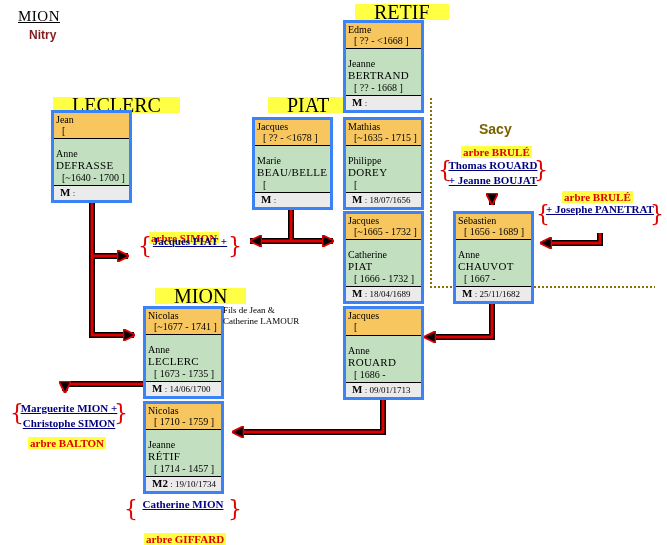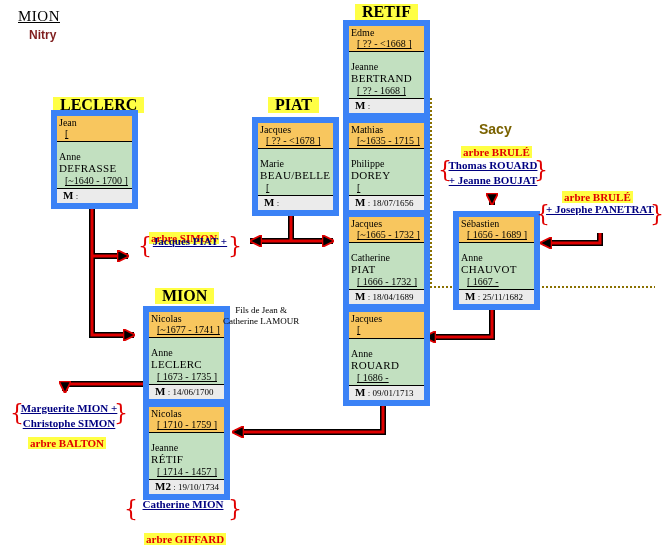--- a/index.html
+++ b/index.html
@@ -1,29 +1,29 @@
 <!DOCTYPE html>
 <html><head>
 <meta charset="utf-8">
 <style>
   html, body { margin:0; padding:0; background:#ffffff; }
   body { width:667px; height:545px; position:relative; overflow:hidden; font-family:"Liberation Serif","DejaVu Serif",serif; color:#000; }
-  .abs { position:absolute;text-align:center; }
+  .abs { position:absolute; }
   #wires { position:absolute; left:0; top:0; width:667px; height:545px; }
 
   .title-main { left:18px; top:8px; font-size:15px; text-decoration:underline; letter-spacing:0.5px; }
   .title-sub { left:29px; top:28px; font-size:12px; font-weight:bold; color:#7f1d1d; font-family:"Liberation Sans","DejaVu Sans",sans-serif; }
 
-  .fam-label { font-weight:bold; font-size:16px; background:#ffff44; padding:0 7px; line-height:16px; }
-
-  .card { position:absolute; width:75px; border:6px solid #3b82f6; background:#a16207; font-size:10px; line-height:11px; }
+  .fam-label { font-weight:normal; font-size:20px; background:#ffff44; padding:0 19px; line-height:16px; }
+
+  .card { position:absolute; width:75px; border:3px solid #3b82f6; background:#a16207; font-size:10px; line-height:11px; }
   .card .husband { background:#f8c65e; border-bottom:1px solid #000; padding:1px 1px 2px 2px; }
   .card .wife { background:#c2e0c0; border-bottom:1px solid #000; padding:9px 1px 2px 2px; }
   .card .wife .surname { font-size:11px; line-height:13px; letter-spacing:0.3px; }
-  .card .dates { padding-left:6px; display:block;text-decoration:underline; }
+  .card .dates { padding-left:6px; display:block; }
   .card .mar { background:#ebebeb; padding:1px 0 1px 6px; font-size:9px; }
   .card .mar b { font-size:11px; }
 
   .link-group { position:absolute; text-align:center; }
   .link-group .brace { color:#e00000; font-size:22px; line-height:26px; position:absolute; top:-1px; font-family:"DejaVu Serif",serif; }
   .couple-link { color:#000080; font-weight:bold; font-size:11px; text-decoration:underline; line-height:15px; display:block; white-space:nowrap; cursor:pointer; }
   .arbre { font-weight:bold; font-size:11px; color:#e00000; background:#ffff44; padding:0 2px; white-space:nowrap; line-height:13px; }
 
   .note { font-size:9px; line-height:11px; }
   .sacy { font-family:"Liberation Sans","DejaVu Sans",sans-serif; font-weight:bold; font-size:14px; color:#7a6200; }

